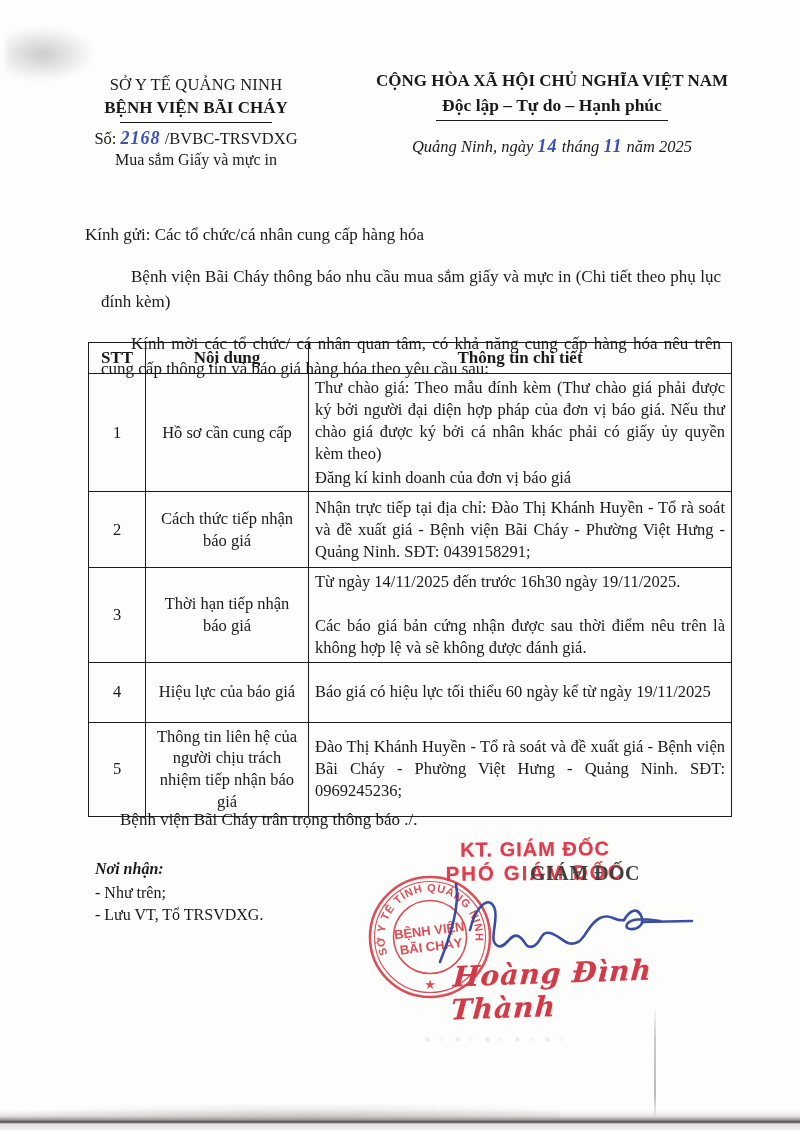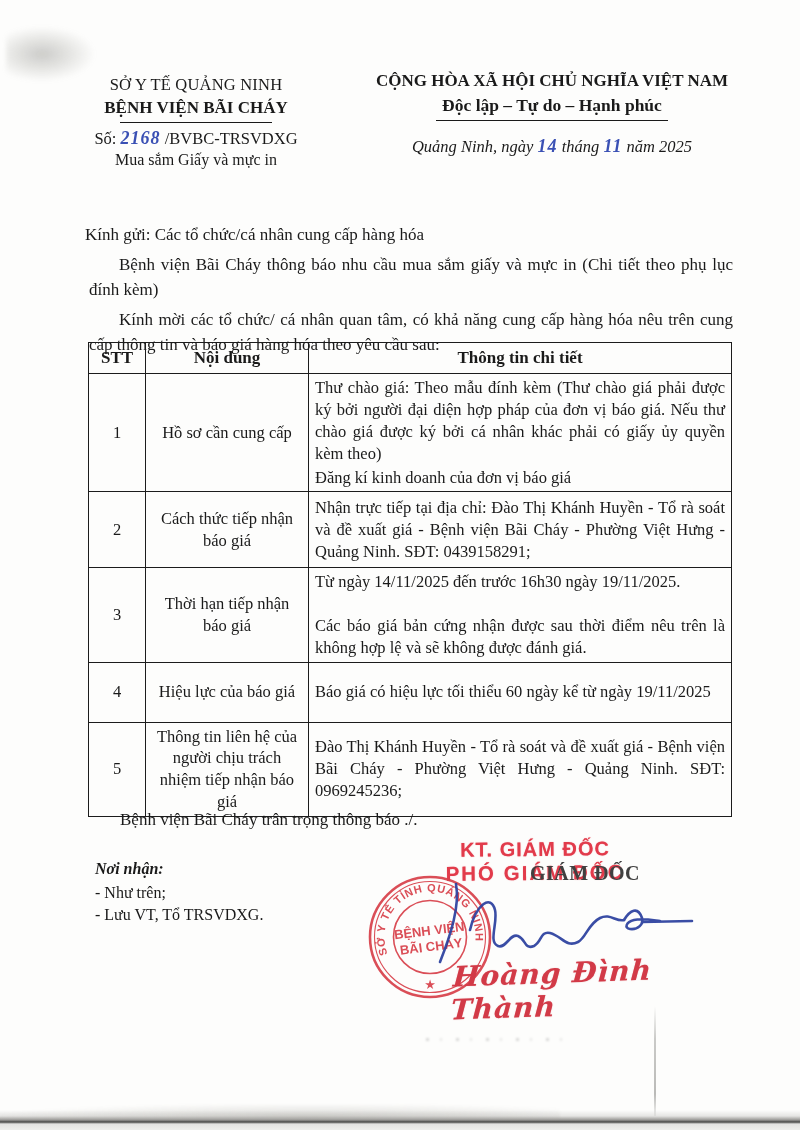--- a/index.html
+++ b/index.html
@@ -34,21 +34,21 @@
   .hdr-left .subject{font-size:16px;line-height:1.3;}
   .hand-blue{color:#3a50b4;font-style:italic;font-weight:bold;font-size:18px;letter-spacing:1px;}
   .hdr-right{position:absolute;left:352px;top:70px;width:400px;text-align:center;line-height:1.3;}
   .hdr-right .nat1{font-size:17px;font-weight:bold;}
   .hdr-right .nat2{font-size:17.5px;font-weight:bold;margin-top:2px;}
   .hdr-right .nat-underline{display:block;width:232px;height:0;border-bottom:1.6px solid #1a1a1a;margin:3px auto 0 auto;}
   .hdr-right .dateline{font-size:16.5px;font-style:italic;margin-top:14px;}
   
   .body-block{position:absolute;left:85px;top:222px;width:652px;font-size:17px;line-height:1.5;}
   .salutation{margin:0 0 3px 0;}
-  .para{margin:4px;text-align:justify;text-indent:30px;}
+  .para{margin:16px;text-align:justify;text-indent:30px;}
   
   .doc-table{position:absolute;left:88px;top:342px;width:644px;border-collapse:collapse;
     font-size:16.5px;line-height:1.32;}
   .doc-table th,.doc-table td{border:1.6px solid #1c1c1c;vertical-align:middle;padding:3px 6px;}
   .doc-table th{font-weight:bold;font-size:17px;padding:4px 2px;}
   .col-stt{width:44px;text-align:center;}
   .col-nd{width:150px;text-align:center;padding:3px 12px;}
   .col-ct{width:auto;text-align:justify;vertical-align:top;padding:4px 9px;}
   .col-ct p{margin:0;}
   .col-ct p + p{margin-top:2px;}

